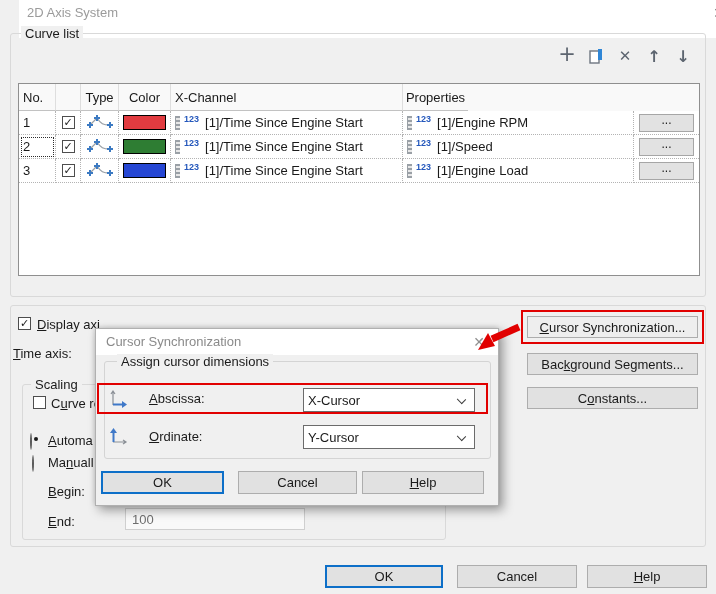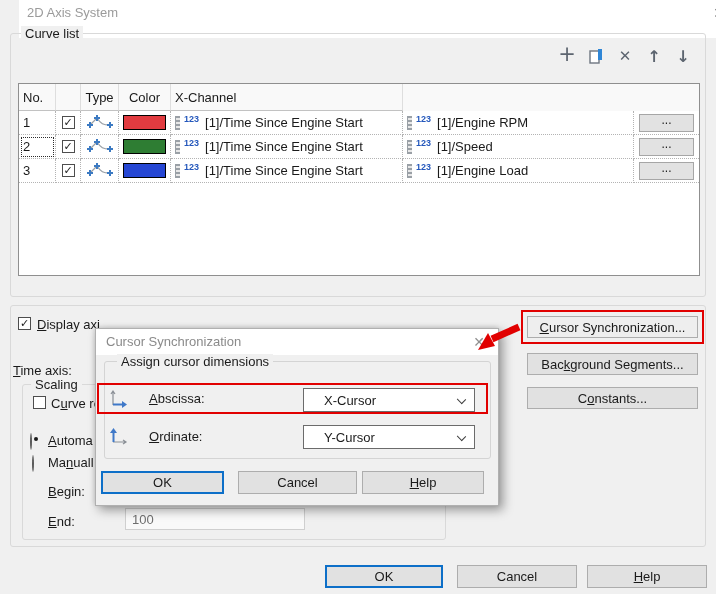--- a/index.html
+++ b/index.html
@@ -68,21 +68,21 @@
   .red-frame { position:absolute; border:2px solid #e10000; background:transparent; pointer-events:none; }
 
   
   .modal { position:absolute; left:95px; top:328px; width:404px; height:178px; background:#f0f0f0;
            border:1px solid #b0b0b0; box-shadow:4px 4px 10px rgba(0,0,0,0.38), -1px -1px 4px rgba(0,0,0,0.12); }
   .modal-titlebar { position:absolute; left:0; top:0; width:100%; height:26px; background:#ffffff; }
   .modal-title { position:absolute; left:10px; top:5px; color:#8a8a8a; font-size:13px; }
   .modal-close { position:absolute; right:10px; top:4px; width:18px; height:18px; text-align:center; line-height:18px;
                  color:#8f8f8f; font-size:14px; }
   .combo { position:absolute; height:24px; background:#fff; border:1px solid #6b6b6b; display:flex; align-items:center;
-           padding-left:20px; font-size:13px; }
+           padding-left:4px; font-size:13px; }
   .combo .chev { position:absolute; right:9px; top:7px; width:7px; height:7px; border-right:1.6px solid #3c3c3c;
                  border-bottom:1.6px solid #3c3c3c; transform:rotate(45deg) scale(1,0.9); transform-origin:center; }
 </style>
 </head>
 <body>
 
 <div class="window">
 
   
   <div class="titlebar">
@@ -110,20 +110,21 @@
   </div>
 
   
   <div class="table">
     <div class="trow thead">
       <div class="cell c-no">No.</div>
       <div class="cell c-chk"></div>
       <div class="cell c-type">Type</div>
       <div class="cell c-color">Color</div>
       <div class="cell c-x">X-Channel</div>
+      <div class="cell c-props" style="border-right:none;">Properties</div>
     </div>
 
     <div class="trow tbody-row">
       <div class="cell c-no">1</div>
       <div class="cell c-chk">
           <span class="checkbox">
             <span>✓</span>
           </span>
         </div>
       <div class="cell c-type">
@@ -238,21 +239,21 @@
   </div>
 
   
   <div class="group" style="left:10px; top:305px; width:696px; height:242px;"></div>
 
   <span class="checkbox abs" style="left:18px; top:317px;">
       <span>✓</span>
     </span>
   <span class="lbl abs" style="left:37px; top:317px;"><u>D</u>isplay axi</span>
 
-  <span class="lbl abs" style="left:13px; top:346px;margin-top:17px;"><u>T</u>ime axis:</span>
+  <span class="lbl abs" style="left:13px; top:346px;"><u>T</u>ime axis:</span>
 
   
   <div class="group" style="left:22px; top:384px; width:424px; height:156px;">
     <span class="group-label" style="left:8px;">Scaling</span>
   </div>
   <span class="checkbox abs" style="left:33px; top:396px; background:#fff;"></span>
   <span class="lbl abs" style="left:51px; top:396px;">C<u>u</u>rve re</span>
 
   <span class="radio sel abs" style="left:30px; top:434px;"></span>
   <span class="lbl abs" style="left:48px; top:433px;"><u>A</u>utoma</span>

